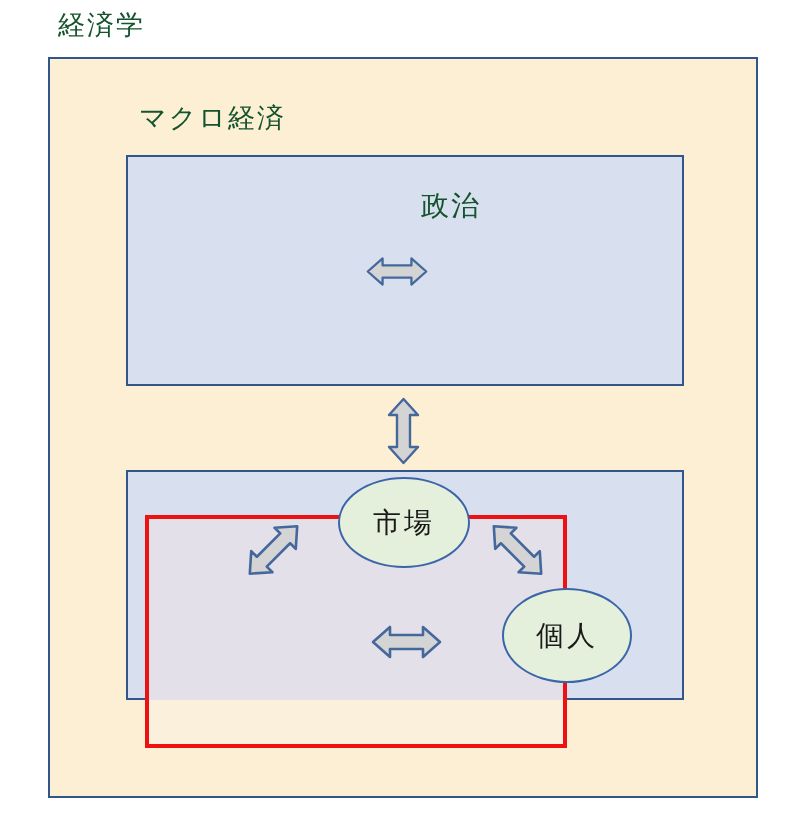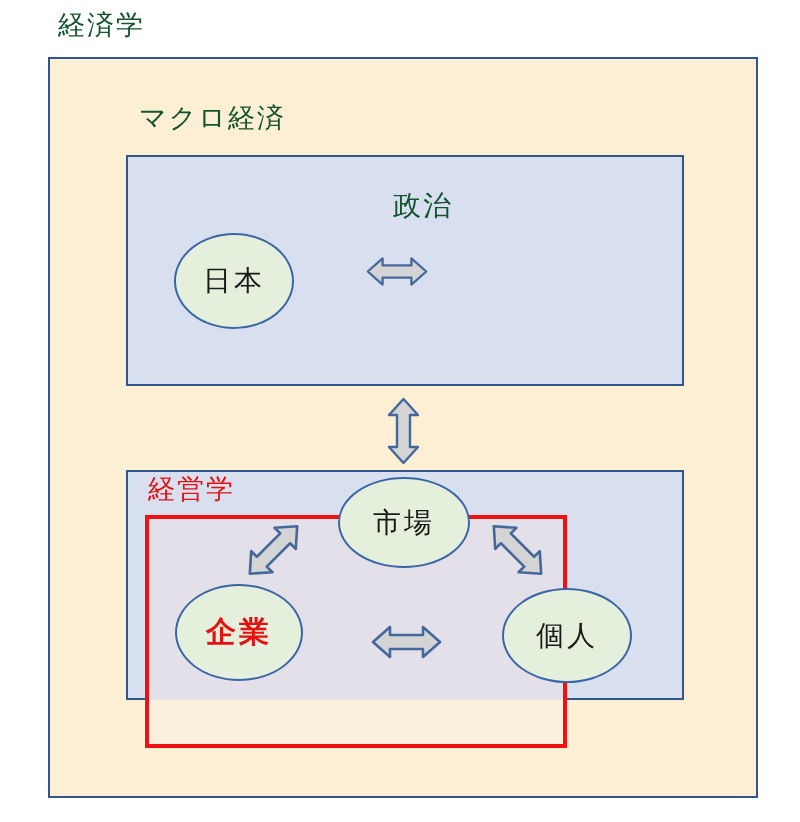--- a/index.html
+++ b/index.html
@@ -22,21 +22,21 @@
     white-space: nowrap;
     font-size: 27px;
     line-height: 1.15;
     letter-spacing: 2px;
     color: #14532d;
   }
   #title        { left: 58px;  top: 10px; }
   #macro-label  { left: 139px; top: 103px; }
   #politics-label {
     left: 126px; top: 190px; width: 594px;
-    text-align: center; font-size: 28px;
+    text-align: center; font-size: 28px; padding-left: 28px;
   }
   #micro-label  { left: 139px; top: 424px; }
   #management-label {
     left: 148px; top: 474px;
     color: #e41111; font-size: 27px;
   }
 
   
   #outer-box {
     left: 48px; top: 57px;
@@ -116,49 +116,42 @@
 <div id="stage">
 
   <div class="abs label" id="title">経済学</div>
 
   <div class="abs" id="outer-box"></div>
 
   <div class="abs label" id="macro-label">マクロ経済</div>
   <div class="abs panel" id="macro-box"></div>
   <div class="abs label" id="politics-label">政治</div>
 
-  <div class="abs node" id="node-japan">
-    <span>日本</span>
-  </div>
 
   <div class="abs arrow" id="arrow-japan-world">
     <svg width="62" height="35" viewBox="0 0 71 36">
       <polygon points="2,18 19,3 19,11 52,11 52,3 69,18 52,33 52,25 19,25 19,33" fill="#d4d4d4" stroke="#44689c" stroke-width="2.6" stroke-linejoin="round"></polygon>
     </svg>
   </div>
 
   <div class="abs arrow" id="arrow-macro-micro">
     <svg width="33" height="68" viewBox="0 0 33 68">
       <polygon points="16.5,2 31,18 23,18 23,50 31,50 16.5,66 2,50 10,50 10,18 2,18" fill="#d4d4d4" stroke="#44689c" stroke-width="2.4" stroke-linejoin="round"></polygon>
     </svg>
   </div>
 
   <div class="abs panel" id="micro-box"></div>
 
   <div class="abs" id="management-box">
     <div class="abs" id="management-fill-blue"></div>
     <div class="abs" id="management-fill-cream"></div>
   </div>
-  <div class="abs label" id="management-label">経営学</div>
 
   <div class="abs node" id="node-market">
     <span>市場</span>
-  </div>
-  <div class="abs node" id="node-company">
-    <span>企業</span>
   </div>
   <div class="abs node" id="node-individual">
     <span>個人</span>
   </div>
 
   <div class="abs arrow" id="arrow-market-company">
     <svg width="71" height="36" viewBox="0 0 71 36">
       <polygon points="2,18 19,3 19,11 52,11 52,3 69,18 52,33 52,25 19,25 19,33" fill="#d4d4d4" stroke="#44689c" stroke-width="2.6" stroke-linejoin="round"></polygon>
     </svg>
   </div>

